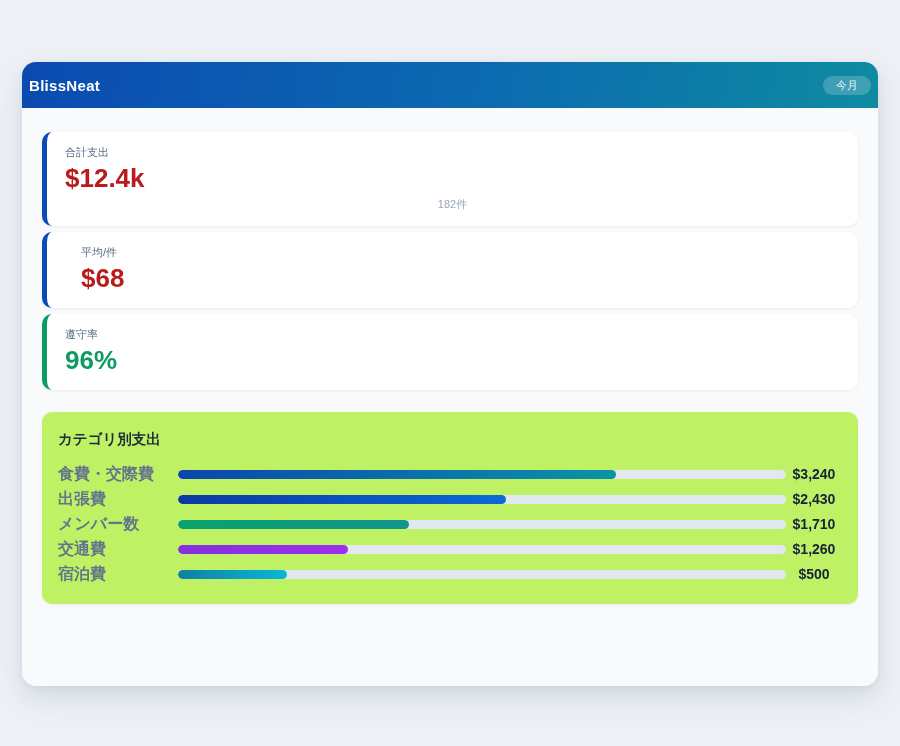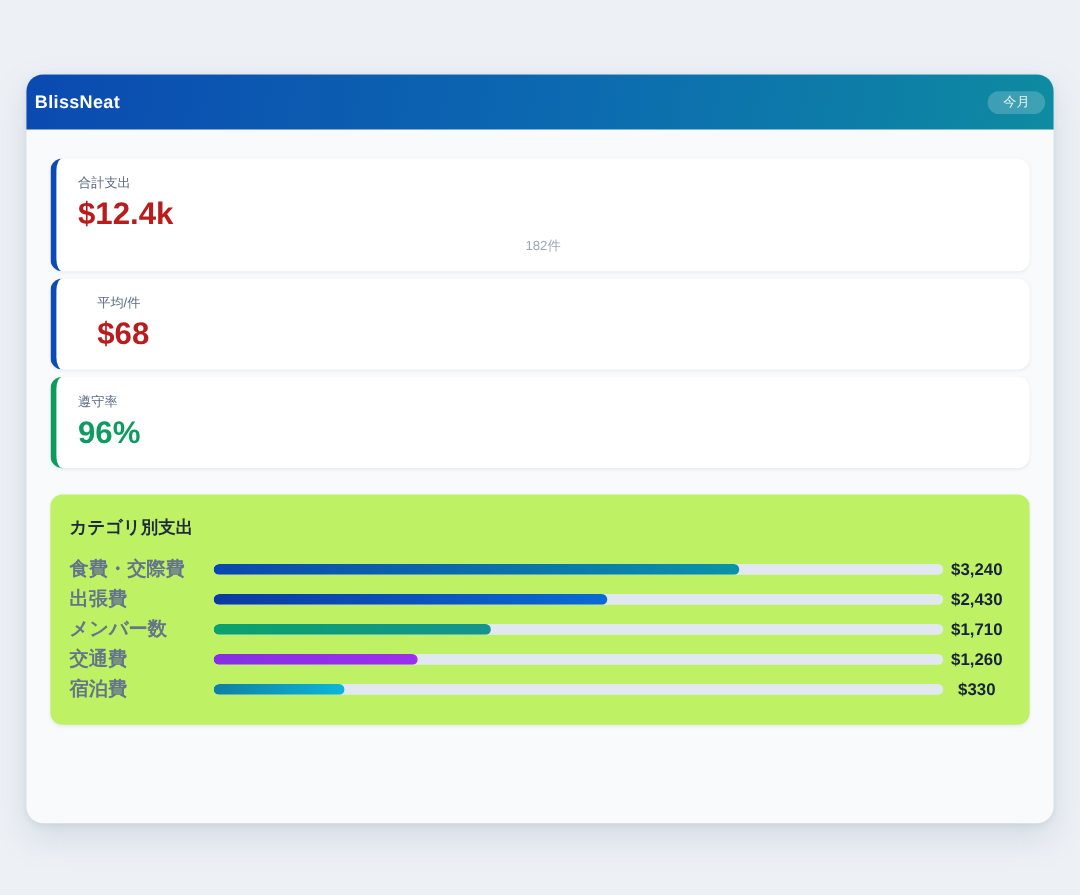--- a/index.html
+++ b/index.html
@@ -168,18 +168,18 @@
             <div class="bar-track" style="background: rgb(226, 232, 240);">
               <div class="bar-fill" style="width: 28%; background: linear-gradient(90deg, rgb(132, 48, 224), rgb(157, 47, 240));"></div>
             </div>
             <div class="bar-value">$1,260</div>
           </div>
           <div class="bar-row">
             <div class="bar-label">宿泊費</div>
             <div class="bar-track" style="background: rgb(226, 232, 240);">
               <div class="bar-fill" style="width: 18%; background: linear-gradient(90deg, rgb(15, 128, 162), rgb(12, 182, 216));"></div>
             </div>
-            <div class="bar-value">$330</div>
+            <div class="bar-value">$500</div>
           </div>
         </div>
     </div>
   </div>
 </div>
 
 </body></html>

